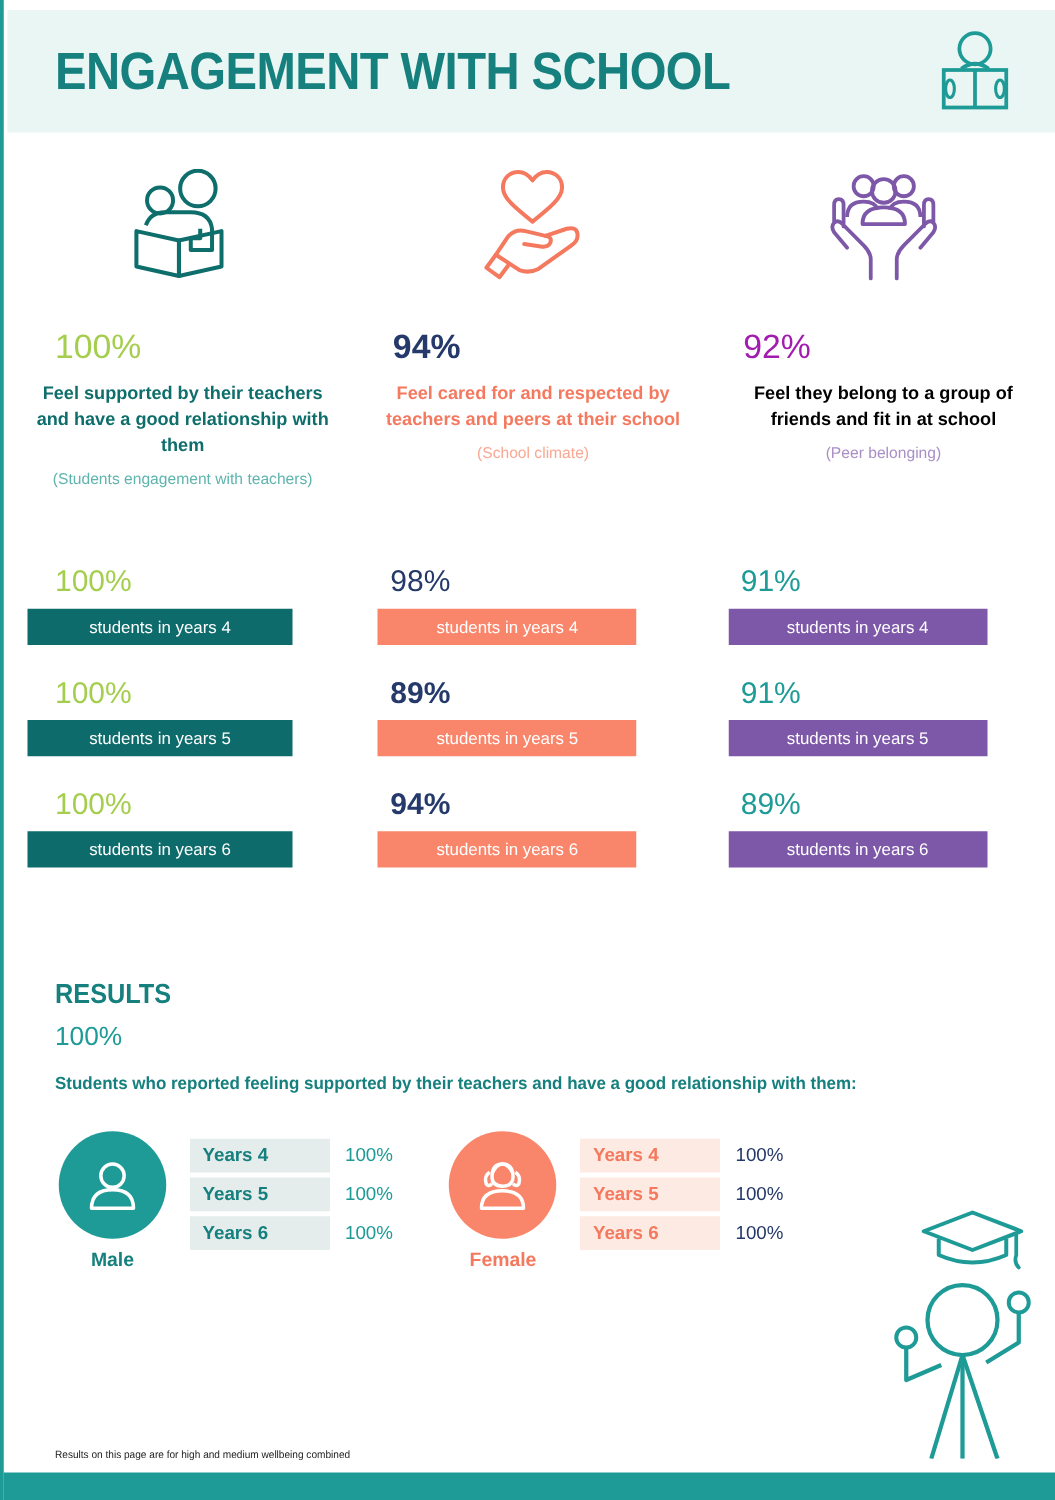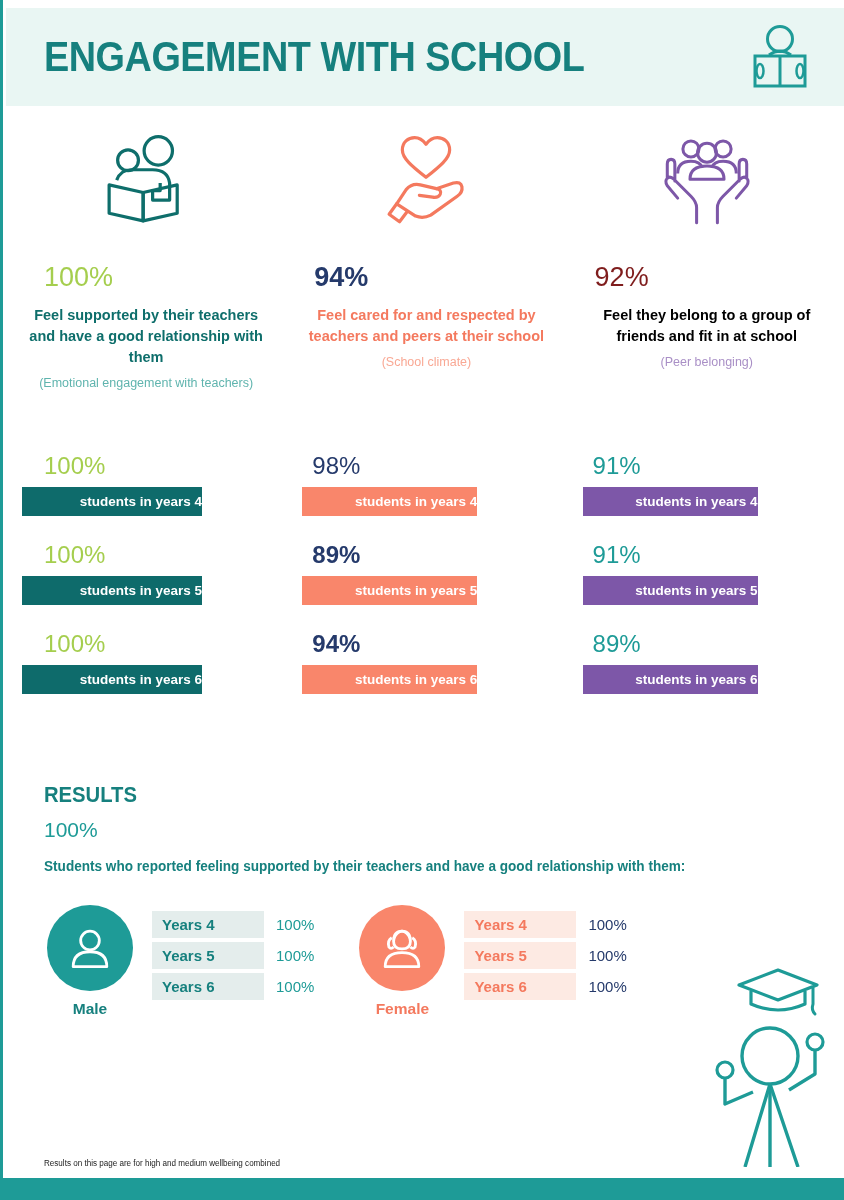--- a/index.html
+++ b/index.html
@@ -108,25 +108,24 @@
   .bar-group { width: 100%; display: flex; flex-direction: column; }
   .bar-item { margin-bottom: 25px; }
   .bar-pct {
     font-size: 24px;
     margin-bottom: 7px;
     padding-left: 22px;
   }
   .bar-label {
     display: block;
     width: 180px;
-    padding: 7px 0;
-    text-align: right;
+    padding: 7px 16px;
+    text-align: center;
     color: #ffffff;
     font-size: 13.5px;
-    font-weight: bold;
   }
   .col-1 .bar-pct { padding-left: 22px; }
   .col-2 .bar-pct, .col-3 .bar-pct { padding-left: 10px; }
   .col-2 .bar-label, .col-3 .bar-label { width: 175px; }
 
   
   .results {
     position: absolute;
     left: 41px;
     top: 782px;
@@ -262,21 +261,21 @@
         <svg viewBox="0 0 110 100" width="104" height="96">
           <circle cx="36" cy="26" r="11" fill="none" stroke="#0E6E6B" stroke-width="3.4"></circle>
           <circle cx="68" cy="16" r="15" fill="none" stroke="#0E6E6B" stroke-width="3.4"></circle>
           <path d="M24 47 Q28 36 40 36 L62 36 Q78 36 80 50 L80 68 L62 68 L62 58 L70 58 L70 50" fill="none" stroke="#0E6E6B" stroke-width="3.4" stroke-linejoin="round"></path>
           <path d="M16 52 L52 60 L52 90 L16 82 Z" fill="none" stroke="#0E6E6B" stroke-width="3.4" stroke-linejoin="round"></path>
           <path d="M88 52 L52 60 L52 90 L88 82 Z" fill="none" stroke="#0E6E6B" stroke-width="3.4" stroke-linejoin="round"></path>
         </svg>
       </div>
       <div class="col-pct" style="color:#A5CE4E">100%</div>
       <div class="col-title" style="color:#0E6E6B">Feel supported by their teachers and have a good relationship with them</div>
-      <div class="col-sub" style="color:#5FB4AE">(Emotional engagement with teachers)</div>
+      <div class="col-sub" style="color:#5FB4AE">(Students engagement with teachers)</div>
     </div>
 
     <div class="col col-2">
       <div class="col-icon">
         <svg viewBox="0 0 110 100" width="104" height="96">
           <path d="M55 44 C40 32 30 24 30 15 C30 7 36 2 43 2 C48 2 52 5 55 9 C58 5 62 2 67 2 C74 2 80 7 80 15 C80 24 70 32 55 44 Z" fill="none" stroke="#F4795E" stroke-width="3.4" stroke-linejoin="round"></path>
           <path d="M24 72 L34 57 Q40 50 49 52 L66 56 Q72 57 70 62 Q68 66 62 65 L48 63" fill="none" stroke="#F4795E" stroke-width="3.4" stroke-linejoin="round" stroke-linecap="round"></path>
           <path d="M66 56 L84 50 Q92 48 93 54 Q94 60 88 64 L60 84 Q52 88 44 85 L24 72" fill="none" stroke="#F4795E" stroke-width="3.4" stroke-linejoin="round" stroke-linecap="round"></path>
           <path d="M24 72 L16 83 L27 91 L36 79" fill="none" stroke="#F4795E" stroke-width="3.4" stroke-linejoin="round"></path>
         </svg>
@@ -294,21 +293,21 @@
           <circle cx="55" cy="18" r="10" fill="none" stroke="#7D57A8" stroke-width="3.2"></circle>
           <path d="M24 40 Q24 27 38 27 Q48 27 50 34" fill="none" stroke="#7D57A8" stroke-width="3.2"></path>
           <path d="M86 40 Q86 27 72 27 Q62 27 60 34" fill="none" stroke="#7D57A8" stroke-width="3.2"></path>
           <path d="M37 46 Q37 32 55 32 Q73 32 73 46 Z" fill="none" stroke="#7D57A8" stroke-width="3.2" stroke-linejoin="round"></path>
           <path d="M44 92 L44 76 Q44 70 38 64 L20 46 Q16 42 13 45 Q10 48 13 53 L24 66
                    M13 45 L13 30 Q13 25 17 25 Q21 25 21 30 L21 48" fill="none" stroke="#7D57A8" stroke-width="3.2" stroke-linecap="round" stroke-linejoin="round"></path>
           <path d="M66 92 L66 76 Q66 70 72 64 L90 46 Q94 42 97 45 Q100 48 97 53 L86 66
                    M97 45 L97 30 Q97 25 93 25 Q89 25 89 30 L89 48" fill="none" stroke="#7D57A8" stroke-width="3.2" stroke-linecap="round" stroke-linejoin="round"></path>
         </svg>
       </div>
-      <div class="col-pct" style="color:#7f1d1d">92%</div>
+      <div class="col-pct" style="color:#a21caf">92%</div>
       <div class="col-title" style="color:#000000">Feel they belong to a group of friends and fit in at school</div>
       <div class="col-sub" style="color:#A98FC6">(Peer belonging)</div>
     </div>
   </div>
 
   <div class="bars">
 
     <div class="col col-1">
       <div class="bar-group">
         <div class="bar-item">

